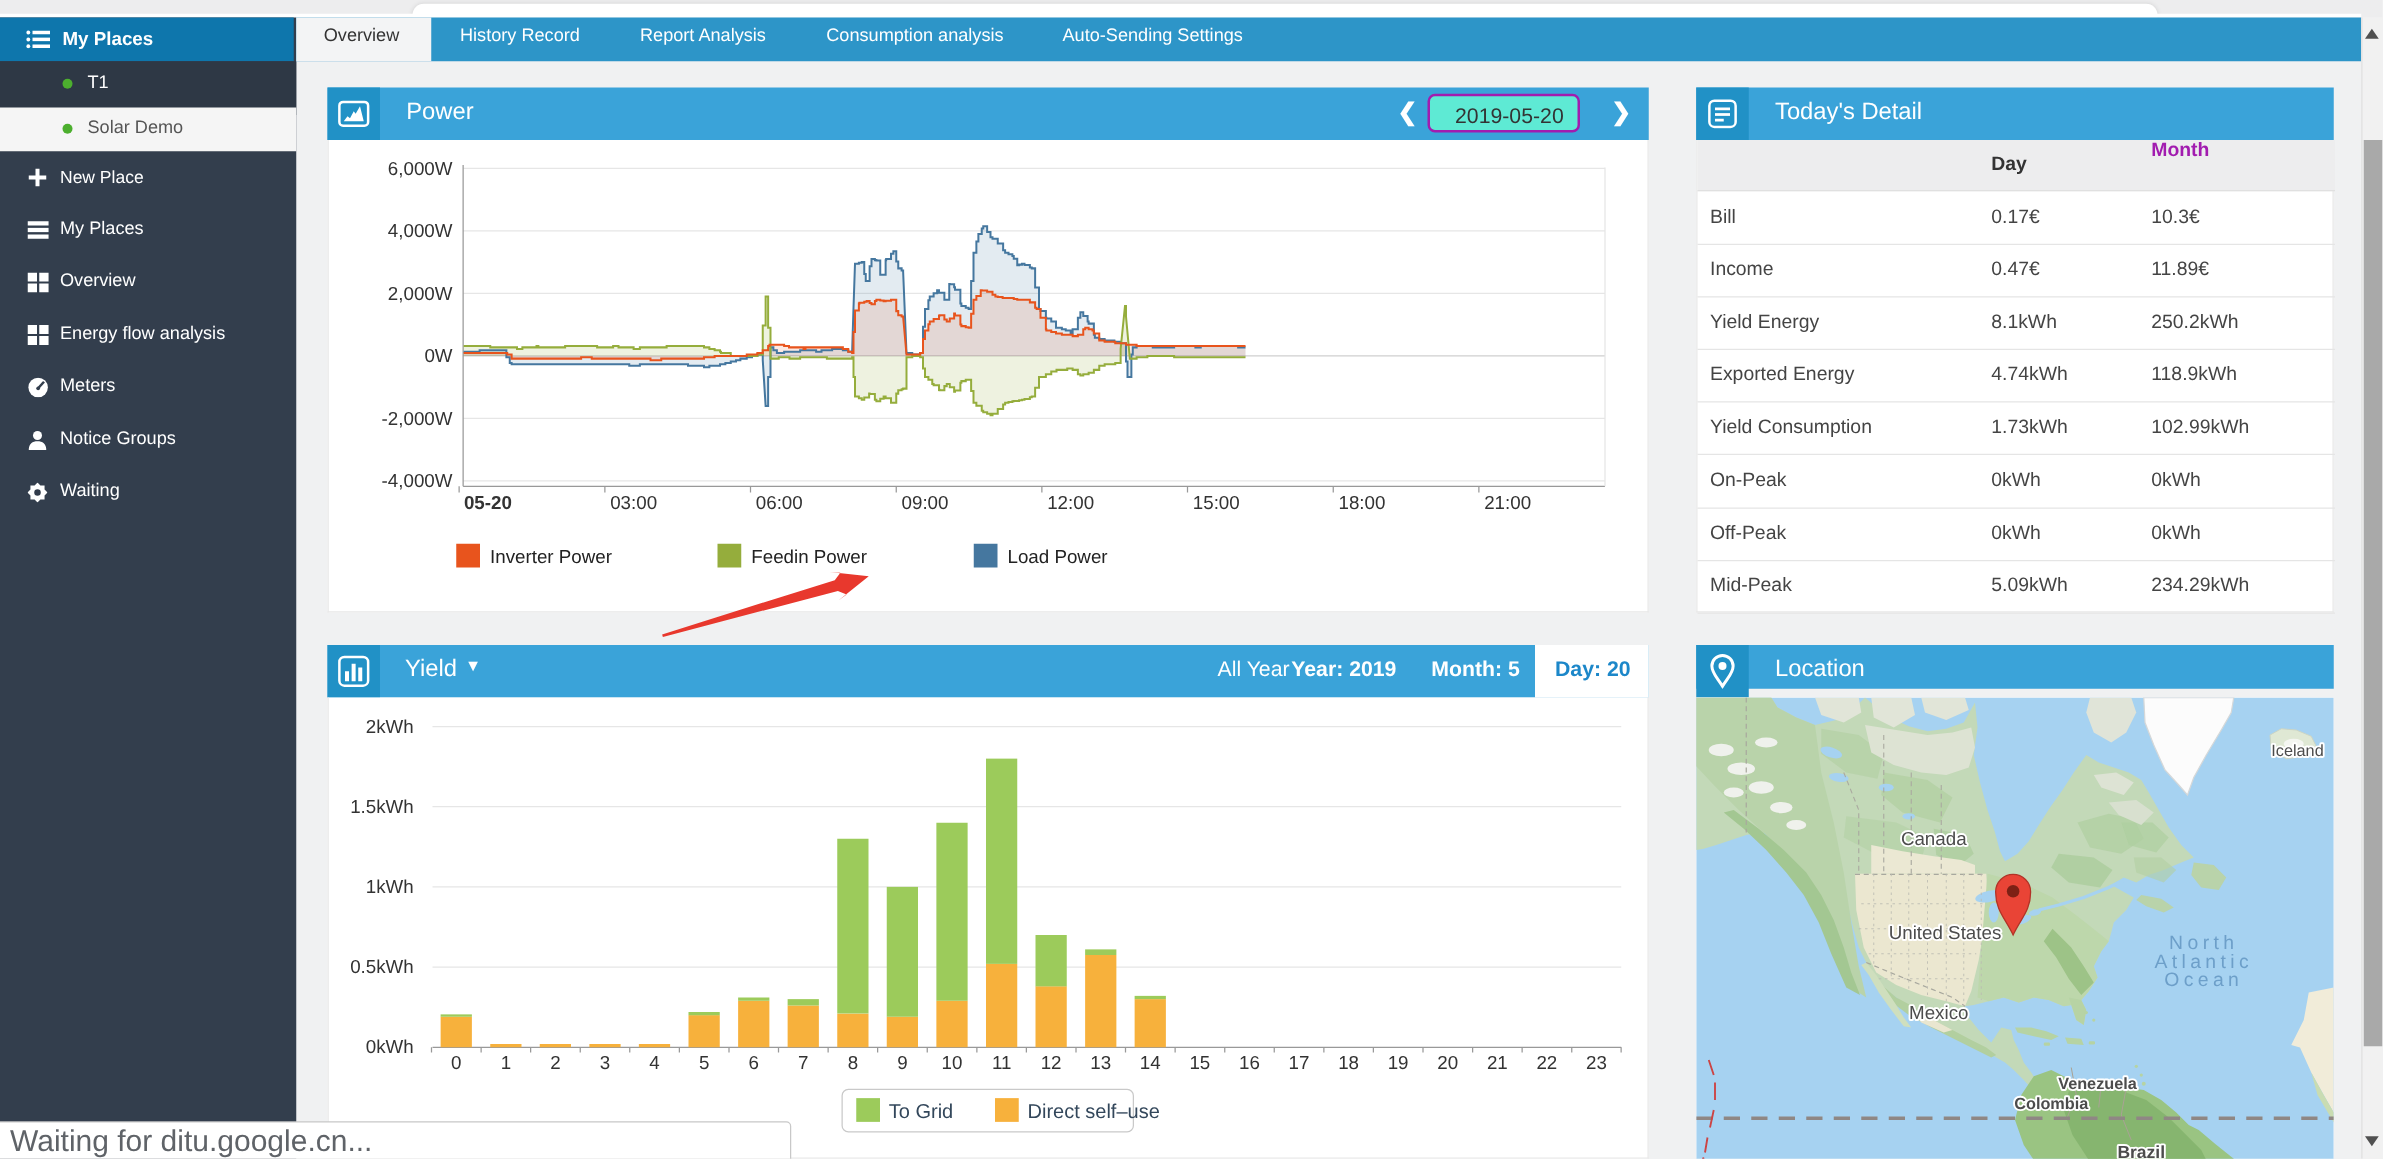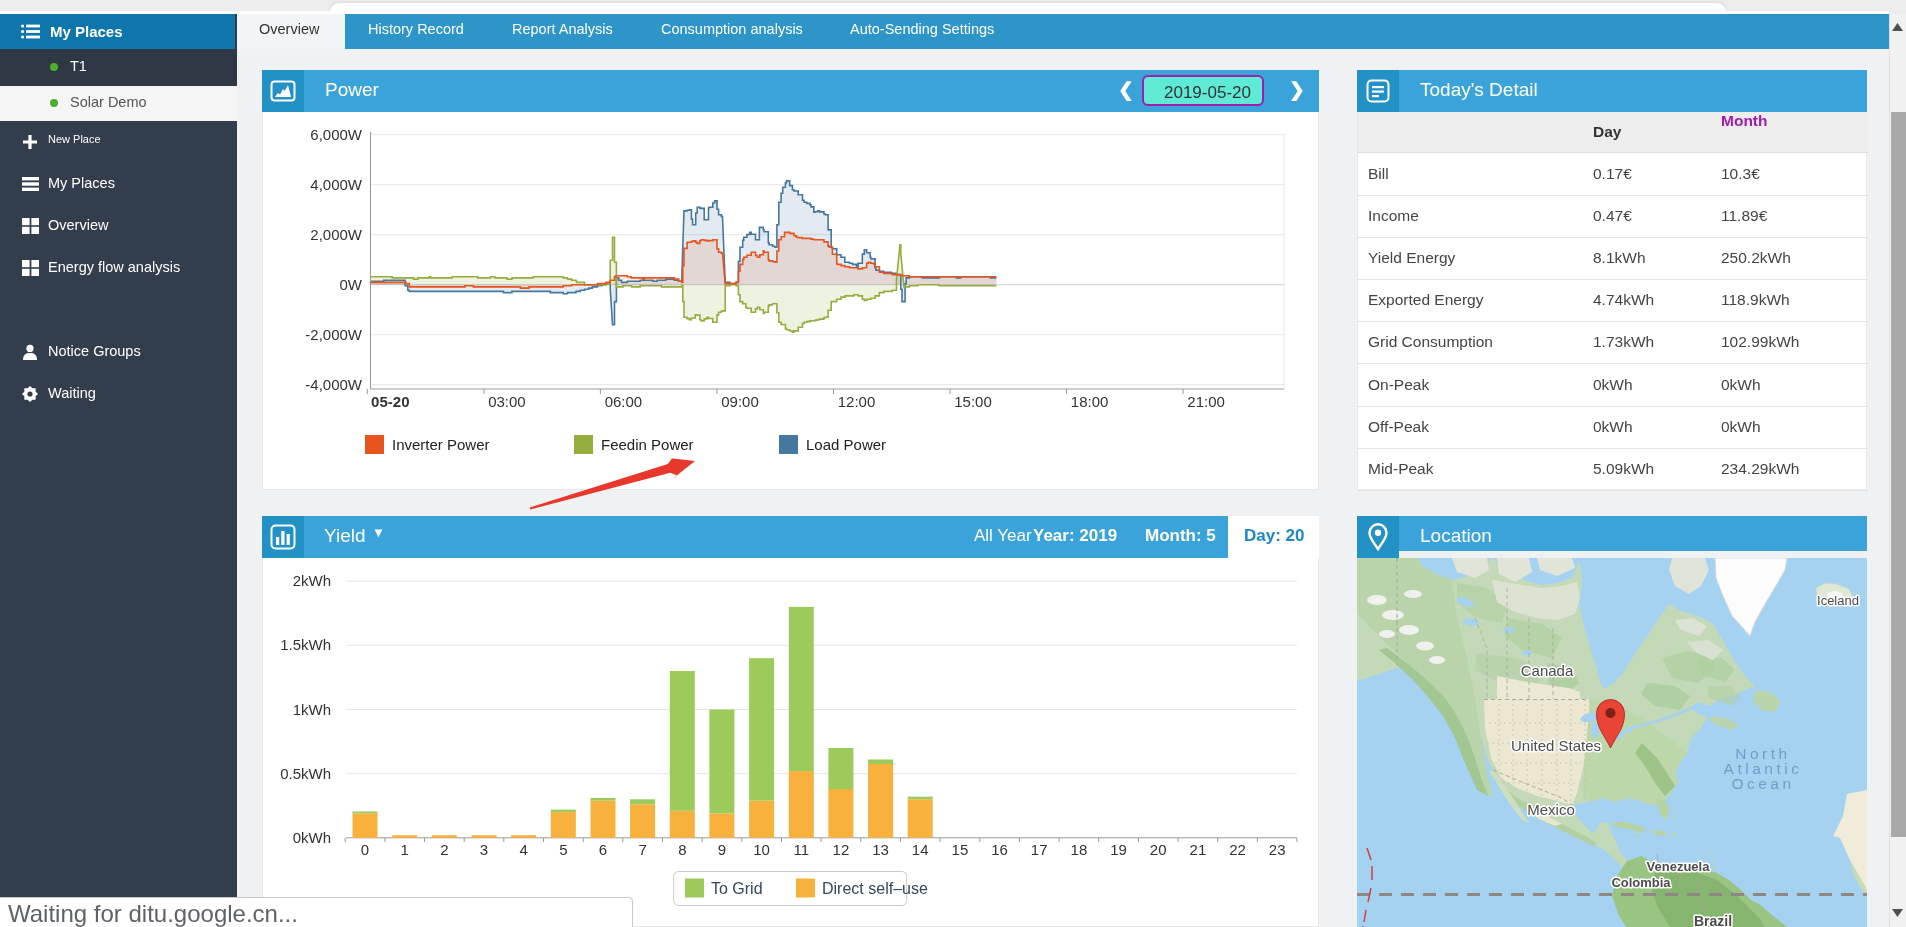--- a/index.html
+++ b/index.html
@@ -31,21 +31,21 @@
 </div>
 <div class="abs" style="left:0;top:86.4px;width:237px;height:34.9px;background:#f5f5f5">
   <span class="abs" style="left:50px;top:13px;width:8px;height:8px;border-radius:50%;background:#4caf2e"></span>
   <span class="abs" style="left:70px;top:8px;font-size:14.5px;color:#555">Solar Demo</span>
 </div>
 <div class="abs" style="left:0;top:0;width:237px;height:927px;pointer-events:none">
     <div style="position:absolute;left:0;top:121px;width:237px;height:42px">
       <span style="position:absolute;left:22px;top:13px"><svg width="16" height="16" viewBox="0 0 16 16">
           <path d="M8 1 V15 M1 8 H15" stroke="#fff" stroke-width="3.2"></path>
         </svg></span>
-      <span style="position:absolute;left:48px;top:12px;font-size:11px;color:#fff">New Place</span>
+      <span style="position:absolute;left:48px;top:12px;font-size:14px;color:#fff">New Place</span>
     </div>
     <div style="position:absolute;left:0;top:163px;width:237px;height:42px">
       <span style="position:absolute;left:22px;top:13px"><svg width="17" height="16" viewBox="0 0 17 16">
           <g fill="#fff">
             <rect x="0" y="1" width="17" height="3.4"></rect>
             <rect x="0" y="6.3" width="17" height="3.4"></rect>
             <rect x="0" y="11.6" width="17" height="3.4"></rect>
           </g>
         </svg></span>
       <span style="position:absolute;left:48px;top:12px;font-size:14.5px;color:#fff">My Places</span>
@@ -64,20 +64,28 @@
     <div style="position:absolute;left:0;top:247px;width:237px;height:42px">
       <span style="position:absolute;left:22px;top:13px"><svg width="17" height="16" viewBox="0 0 17 16">
           <g fill="#fff">
             <rect x="0" y="0" width="7.6" height="7.2"></rect>
             <rect x="9.4" y="0" width="7.6" height="7.2"></rect>
             <rect x="0" y="8.8" width="7.6" height="7.2"></rect>
             <rect x="9.4" y="8.8" width="7.6" height="7.2"></rect>
           </g>
         </svg></span>
       <span style="position:absolute;left:48px;top:12px;font-size:14.5px;color:#fff">Energy flow analysis</span>
+    </div>
+    <div style="position:absolute;left:0;top:289px;width:237px;height:42px">
+      <span style="position:absolute;left:22px;top:13px"><svg width="17" height="16" viewBox="0 0 17 16">
+          <circle cx="8.5" cy="8" r="7.8" fill="#fff"></circle>
+          <path d="M8.5 8.6 L13.2 3.4" stroke="#333e4d" stroke-width="2"></path>
+          <circle cx="8.5" cy="8.6" r="1.5" fill="#333e4d"></circle>
+        </svg></span>
+      <span style="position:absolute;left:48px;top:12px;font-size:14.5px;color:#fff">Meters</span>
     </div>
     <div style="position:absolute;left:0;top:331px;width:237px;height:42px">
       <span style="position:absolute;left:22px;top:13px"><svg width="16" height="16" viewBox="0 0 16 16">
           <circle cx="8" cy="4.4" r="3.6" fill="#fff"></circle>
           <path d="M1 16 C1 10.8 4 9 8 9 C12 9 15 10.8 15 16 Z" fill="#fff"></path>
         </svg></span>
       <span style="position:absolute;left:48px;top:12px;font-size:14.5px;color:#fff">Notice Groups</span>
     </div>
     <div style="position:absolute;left:0;top:373px;width:237px;height:42px">
       <span style="position:absolute;left:22px;top:13px"><svg width="16" height="16" viewBox="0 0 16 16">
@@ -303,21 +311,21 @@
       <span style="position:absolute;left:10px;top:11px;font-size:15.5px;color:#444">Yield Energy</span>
       <span style="position:absolute;left:235px;top:11px;font-size:15.5px;color:#444">8.1kWh</span>
       <span style="position:absolute;left:363px;top:11px;font-size:15.5px;color:#444">250.2kWh</span>
     </div>
     <div style="position:absolute;left:0;top:168.1px;width:510px;height:42px;border-bottom:1px solid #e5e5e5">
       <span style="position:absolute;left:10px;top:11px;font-size:15.5px;color:#444">Exported Energy</span>
       <span style="position:absolute;left:235px;top:11px;font-size:15.5px;color:#444">4.74kWh</span>
       <span style="position:absolute;left:363px;top:11px;font-size:15.5px;color:#444">118.9kWh</span>
     </div>
     <div style="position:absolute;left:0;top:210.3px;width:510px;height:42px;border-bottom:1px solid #e5e5e5">
-      <span style="position:absolute;left:10px;top:11px;font-size:15.5px;color:#444">Grid Consumption</span>
+      <span style="position:absolute;left:10px;top:11px;font-size:15.5px;color:#444">Yield Consumption</span>
       <span style="position:absolute;left:235px;top:11px;font-size:15.5px;color:#444">1.73kWh</span>
       <span style="position:absolute;left:363px;top:11px;font-size:15.5px;color:#444">102.99kWh</span>
     </div>
     <div style="position:absolute;left:0;top:252.5px;width:510px;height:42px;border-bottom:1px solid #e5e5e5">
       <span style="position:absolute;left:10px;top:11px;font-size:15.5px;color:#444">On-Peak</span>
       <span style="position:absolute;left:235px;top:11px;font-size:15.5px;color:#444">0kWh</span>
       <span style="position:absolute;left:363px;top:11px;font-size:15.5px;color:#444">0kWh</span>
     </div>
     <div style="position:absolute;left:0;top:294.7px;width:510px;height:42px;border-bottom:1px solid #e5e5e5">
       <span style="position:absolute;left:10px;top:11px;font-size:15.5px;color:#444">Off-Peak</span>

